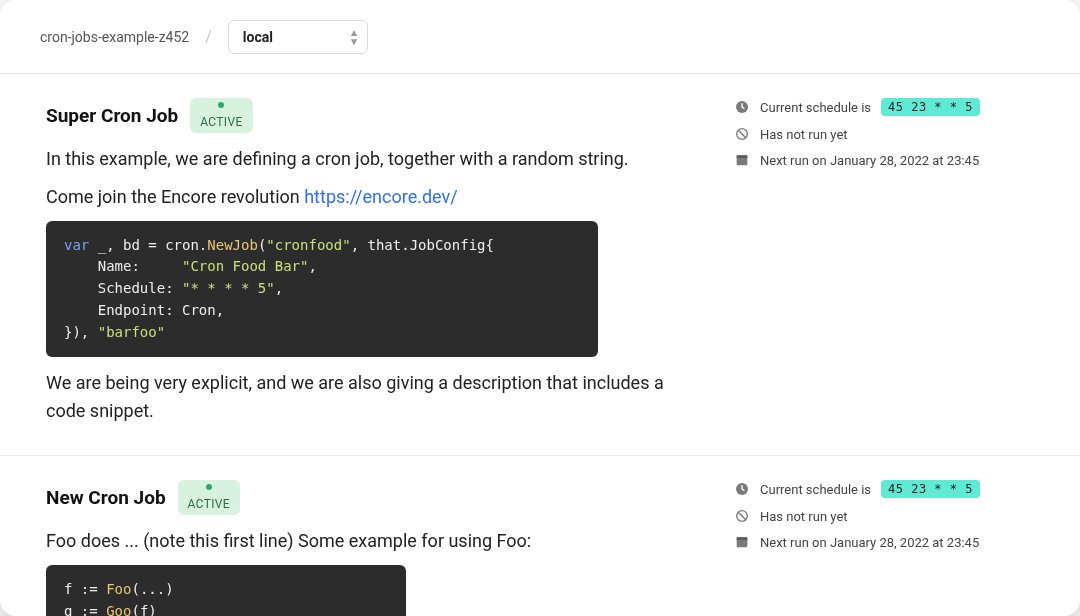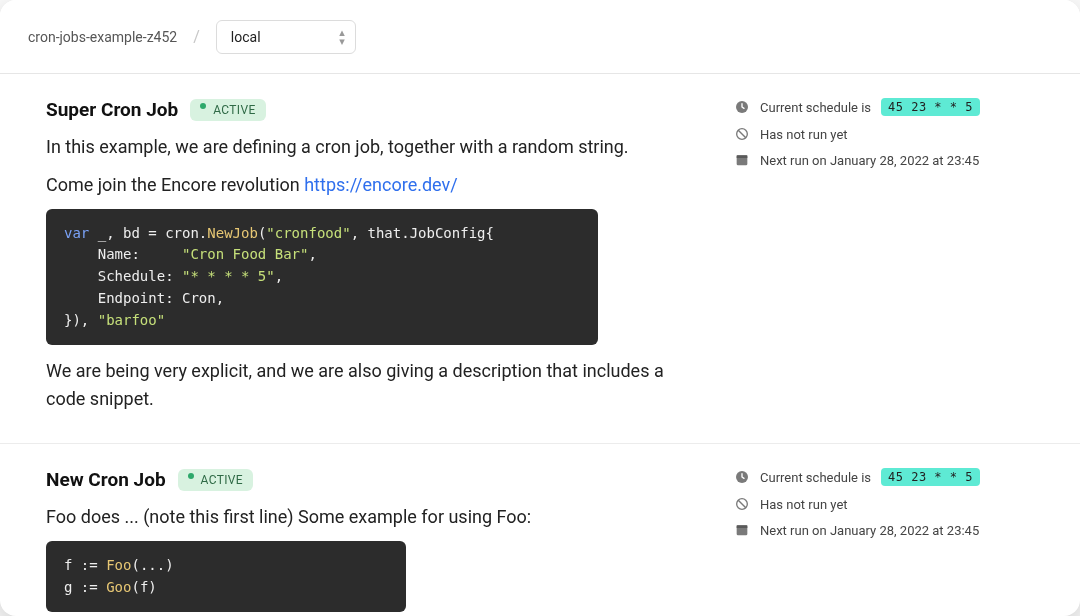--- a/index.html
+++ b/index.html
@@ -19,21 +19,21 @@
   background: #fff;
   box-shadow: 0 10px 40px rgba(0,0,0,.25);
   overflow: hidden;
   position: relative;
 }
 .topbar {
   height: 74px;
   border-bottom: 1px solid #e6e6e6;
   display: flex;
   align-items: center;
-  padding: 0 28px;
+  padding: 0 40px;
   gap: 14px;
   background: #fff;
 }
 .breadcrumb {
   color: #565656;
   font-size: 14px;
 }
 .slash { color: #c7c7c7; margin: 0 2px; }
 .env-select {
   display: flex;
@@ -41,41 +41,43 @@
   justify-content: space-between;
   border: 1px solid #dcdcdc;
   border-radius: 6px;
   height: 34px;
   padding: 0 10px 0 14px;
   min-width: 140px;
   cursor: pointer;
   font-size: 14px;
   color: #222;
   background: #fff;
+  font-weight: bold;
 }
 .env-select .chevrons { color: #999; font-size: 11px; line-height: 9px; display: flex; flex-direction: column; }
 .jobs { padding: 0; }
 .job {
   display: flex;
   border-bottom: 1px solid #ececec;
   padding: 24px 46px 20px 46px;
   gap: 40px;
 }
 .job-main { flex: 1 1 auto; min-width: 0; }
 .job-side { width: 300px; flex-shrink: 0; color: #444; font-size: 13px; }
 .title-row { display: flex; align-items: center; gap: 12px; margin-bottom: 12px; }
 h2 { font-size: 19px; font-weight: 700; color: #111; }
 .badge {
   display: inline-flex;
-  align-items: flex-start;
+  align-items: center;
   gap: 7px;
   font-size: 12px;
   padding: 4px 10px;
   border-radius: 6px;
   letter-spacing: .03em;
+  flex-direction: column;
 }
 .badge-active { background: #d8f2e0; color: #2f6a46; }
 .dot { width: 6px; height: 6px; border-radius: 50%; display: inline-block; }
 .dot-green { background: #2ea86b; }
 .desc { font-size: 18px; color: #222; margin-bottom: 10px; line-height: 1.55; }
 .desc a { color: #2f6fed; text-decoration: none; }
 .code {
   background: #2c2c2c;
   color: #eee;
   border-radius: 6px;

